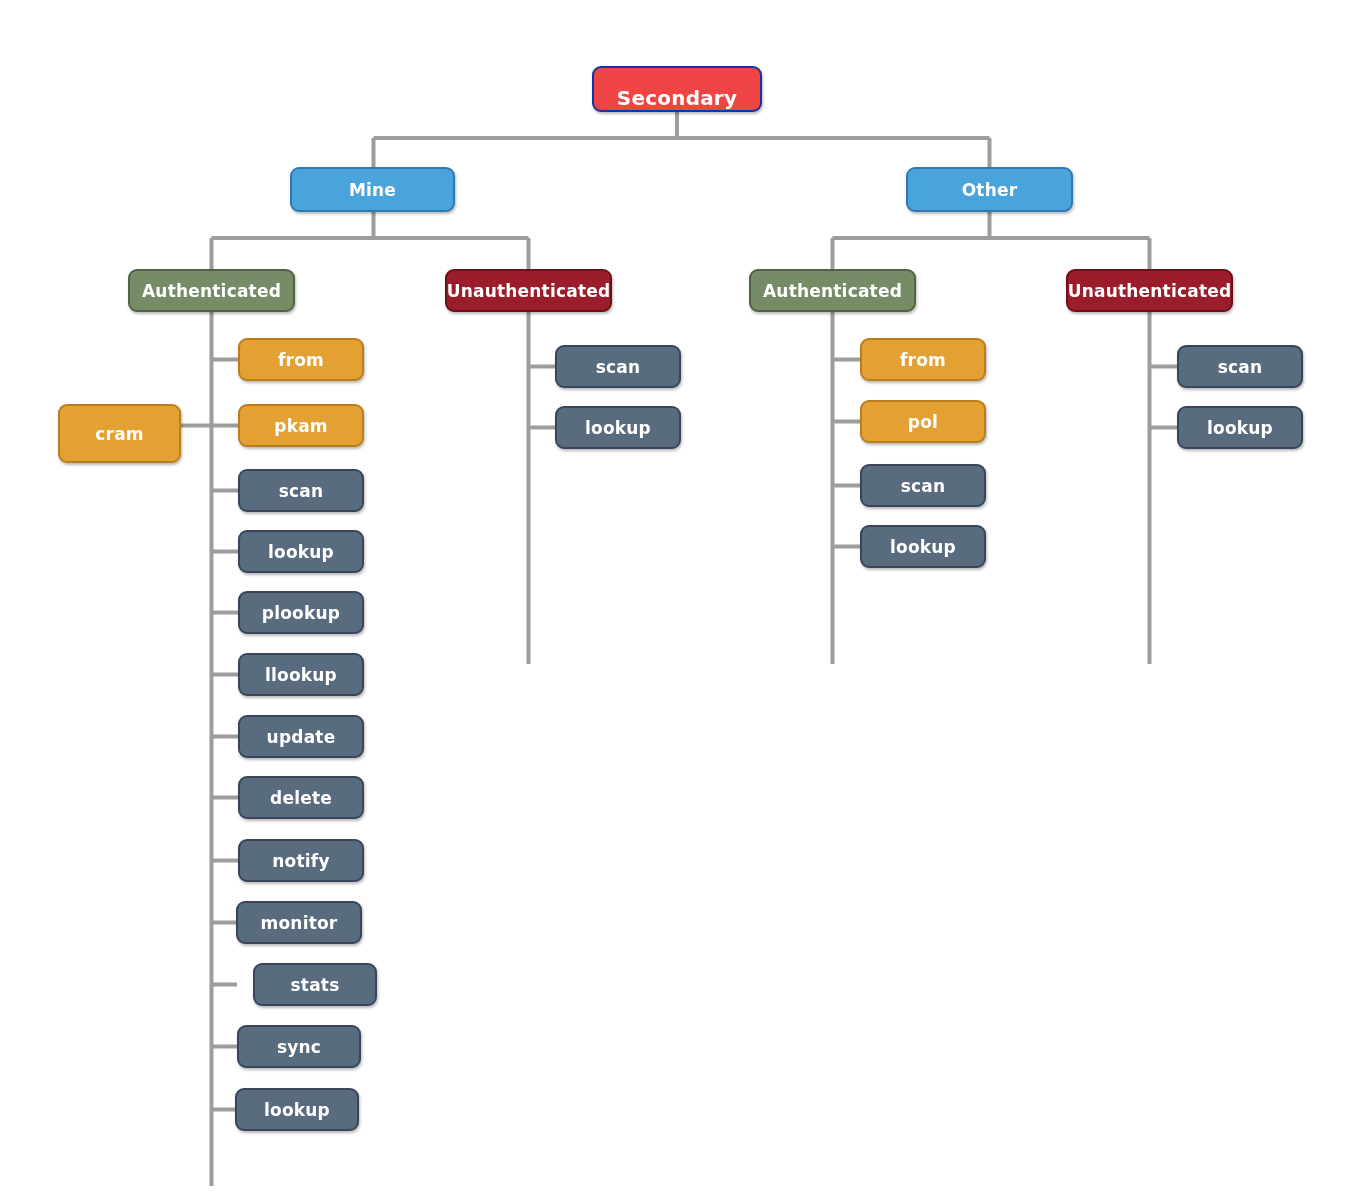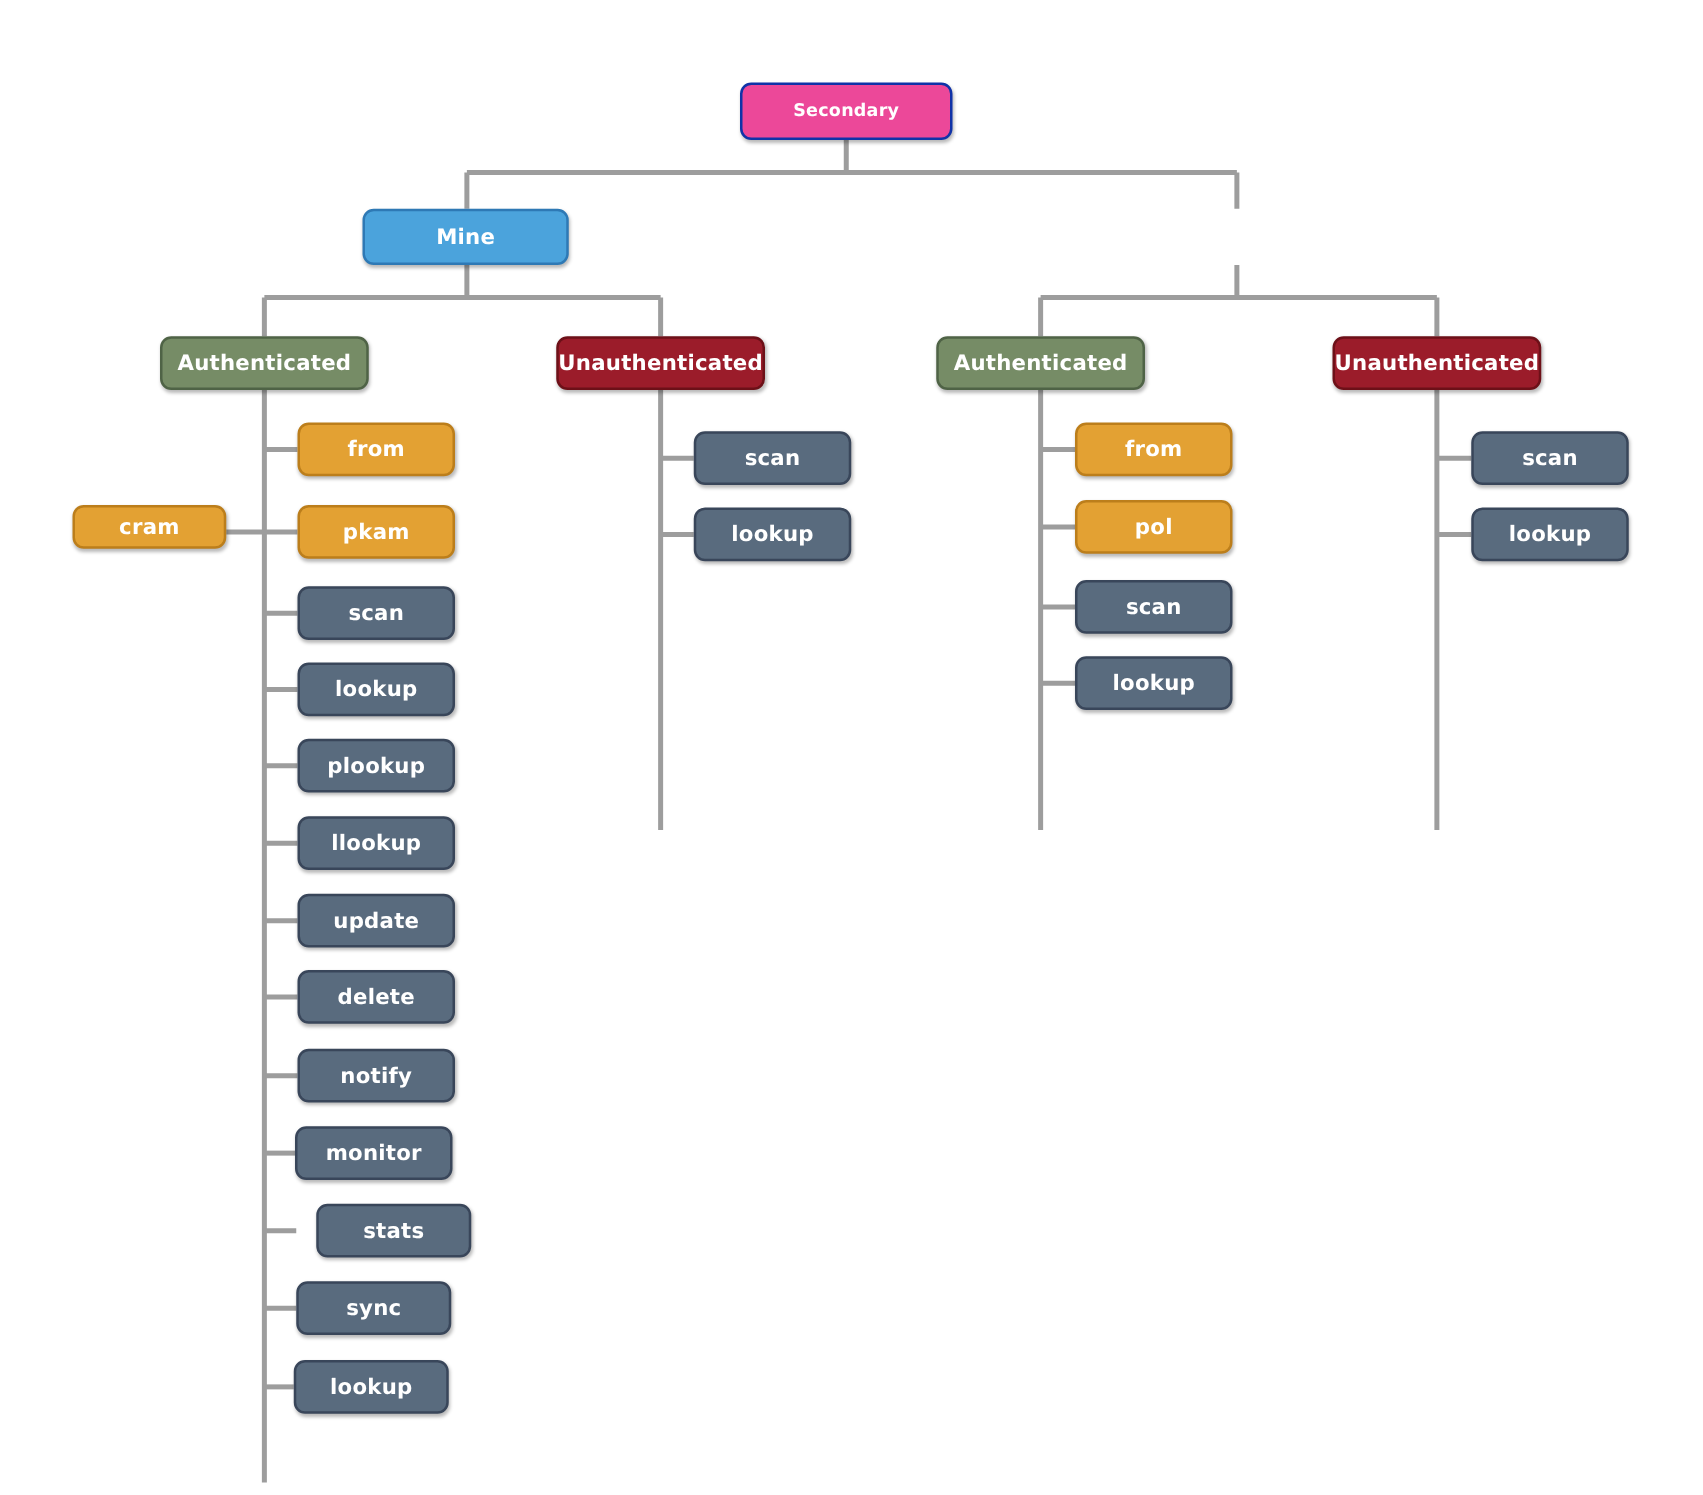--- a/index.html
+++ b/index.html
@@ -35,21 +35,21 @@
     border-style: solid;
     border-width: 2px;
     color: #ffffff;
     font-weight: bold;
     letter-spacing: 0.2px;
     text-align: center;
     white-space: nowrap;
     box-shadow: 1px 2px 3px rgba(0,0,0,0.28);
     z-index: 5;
   }
-  .node.root       { background:#ec4899; border-color:#1033A8; font-size:14px; }
+  .node.root       { background:#ef4444; border-color:#1033A8; font-size:20px;align-items:flex-end; }
   .node.level1     { background:#4BA3DC; border-color:#2E79B5; font-size:17px; }
   .node.auth       { background:#768C66; border-color:#4F6346; font-size:17px; }
   .node.unauth     { background:#9B1C2A; border-color:#6D1018; font-size:17px; }
   .node.orange     { background:#E3A133; border-color:#BC7E1B; font-size:17px; }
   .node.gray       { background:#596B7E; border-color:#39465A; font-size:17px; }
 </style>
 </head>
 <body>
 
 <div id="canvas">
@@ -92,36 +92,39 @@
       <line x1="1149.5" y1="312" x2="1149.5" y2="664" stroke="#9D9D9D" stroke-width="4" stroke-linecap="butt"></line>
       <line x1="1149.5" y1="366.5" x2="1177" y2="366.5" stroke="#9D9D9D" stroke-width="4" stroke-linecap="butt"></line>
       <line x1="1149.5" y1="427.5" x2="1177" y2="427.5" stroke="#9D9D9D" stroke-width="4" stroke-linecap="butt"></line>
     </svg>
 <div class="node root" style="left: 592px; top: 66px; width: 170px; height: 46px;">
       <span>Secondary</span>
     </div>
     <div class="node level1" style="left: 290px; top: 167px; width: 165px; height: 45px;">
       <span>Mine</span>
     </div>
+    <div class="node level1" style="left: 906px; top: 167px; width: 167px; height: 45px;">
+      <span>Other</span>
+    </div>
     <div class="node auth" style="left: 128px; top: 269px; width: 167px; height: 43px;">
       <span>Authenticated</span>
     </div>
     <div class="node unauth" style="left: 445px; top: 269px; width: 167px; height: 43px;">
       <span>Unauthenticated</span>
     </div>
     <div class="node auth" style="left: 749px; top: 269px; width: 167px; height: 43px;">
       <span>Authenticated</span>
     </div>
     <div class="node unauth" style="left: 1066px; top: 269px; width: 167px; height: 43px;">
       <span>Unauthenticated</span>
     </div>
     <div class="node orange" style="left: 238px; top: 338px; width: 126px; height: 43px;">
       <span>from</span>
     </div>
-    <div class="node orange" style="left: 58px; top: 404px; width: 123px; height: 35px;">
+    <div class="node orange" style="left: 58px; top: 404px; width: 123px; height: 59px;">
       <span>cram</span>
     </div>
     <div class="node orange" style="left: 238px; top: 404px; width: 126px; height: 43px;">
       <span>pkam</span>
     </div>
     <div class="node gray" style="left: 238px; top: 469px; width: 126px; height: 43px;">
       <span>scan</span>
     </div>
     <div class="node gray" style="left: 238px; top: 530px; width: 126px; height: 43px;">
       <span>lookup</span>

